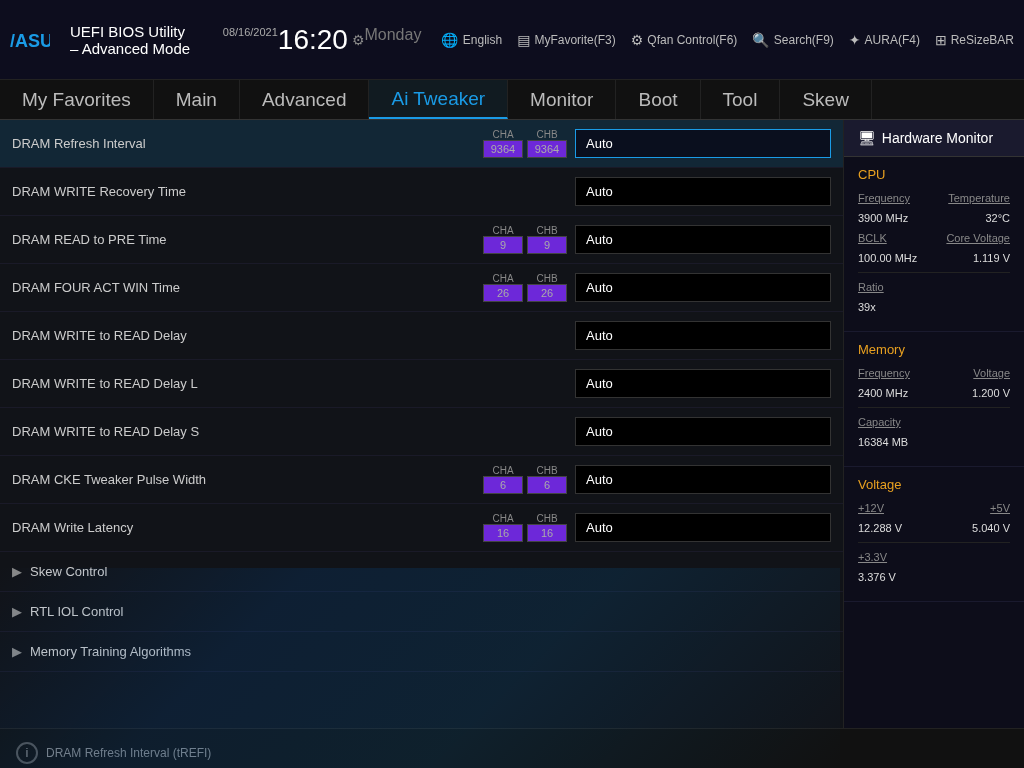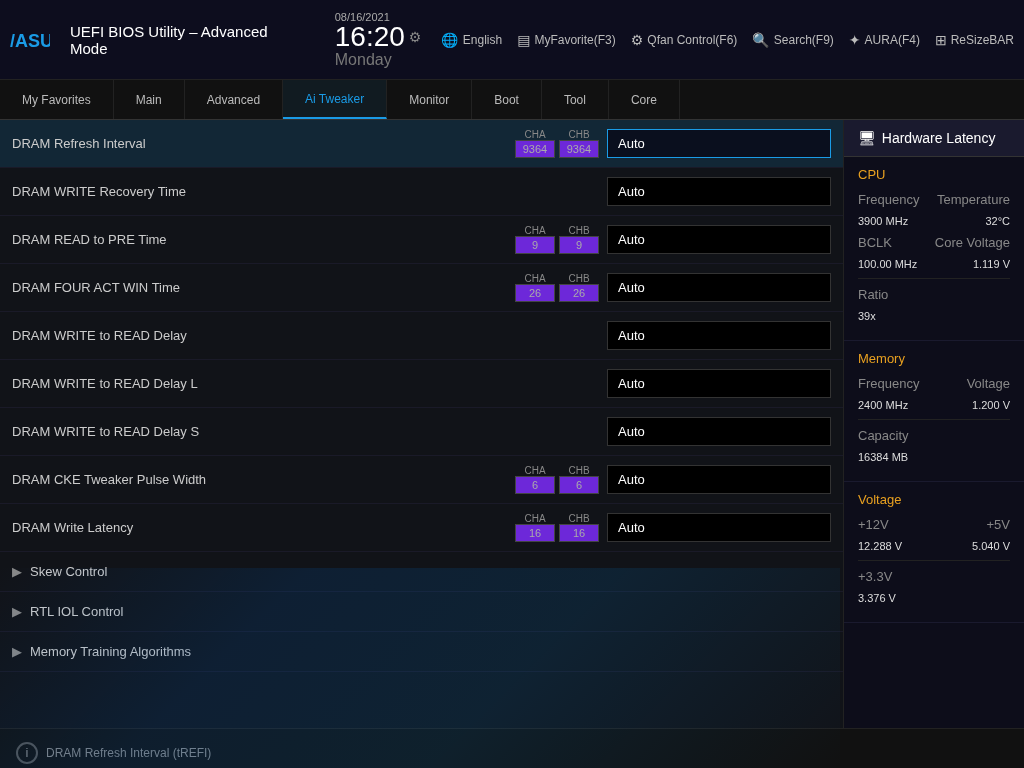--- a/index.html
+++ b/index.html
@@ -83,21 +83,21 @@
       height: 40px;
       background: #111;
       display: flex;
       align-items: stretch;
       border-bottom: 1px solid #333;
     }
     .nav-tab {
       padding: 0 22px;
       display: flex;
       align-items: center;
-      font-size: 12px;
+      font-size: 19px;
       color: #bbb;
       cursor: pointer;
       border-right: 1px solid #222;
     }
     .nav-tab.active {
       color: #1a9be6;
       border-bottom: 2px solid #1a9be6;
       background: rgba(26,155,230,0.08);
     }
 
@@ -147,21 +147,21 @@
       text-align: center;
       min-width: 40px;
     }
     .badge-label {
       font-size: 10px;
       color: #888;
       text-align: center;
     }
 
     .setting-value {
-      width: 224px;
+      width: 256px;
       background: #000;
       border: 1px solid #333;
       padding: 6px 10px;
       font-size: 13px;
       color: #fff;
     }
     .setting-value.highlighted {
       border-color: #1a9be6;
       background: #0a0f1e;
     }
@@ -202,22 +202,23 @@
       font-size: 13px;
       color: #e8a020;
       margin-bottom: 10px;
     }
     .hw-row {
       display: flex;
       justify-content: space-between;
       margin-bottom: 8px;
     }
     .hw-key {
-      font-size: 13px;
+      font-size: 11px;
       color: #888;
+      text-decoration: underline;
     }
     .hw-val {
       font-size: 11px;
       color: #ddd;
     }
     .hw-divider {
       height: 1px;
       background: #222;
       margin: 4px 0 8px;
     }
@@ -252,21 +253,21 @@
 <body>
 
 <div class="top-bar">
   <div class="asus-logo">
     <svg width="40" height="22" viewBox="0 0 40 22">
       <text x="0" y="18" font-size="18" font-weight="900" fill="#1a9be6" font-family="Arial">/ASUS</text>
     </svg>
   </div>
   <span class="asus-text">UEFI BIOS Utility – Advanced Mode</span>
 
-  <div style="margin-left:16px; display:flex; flex-direction:column; align-items:flex-start;">
+  <div style="margin-left:16px; display:flex; flex-direction:row; align-items:flex-start;">
     <div style="display:flex; align-items:baseline; gap:2px;">
       <span style="font-size:11px; color:#aaa;">08/16/2021</span>
     </div>
     <div style="display:flex; align-items:center; gap:2px;">
       <span class="time-display">16:20</span>
       <span class="gear-icon">⚙</span>
     </div>
     <span style="font-size:16px; color:#777;">Monday</span>
   </div>
 
@@ -299,21 +300,21 @@
 </div>
 
 <div class="nav-bar">
   <div class="nav-tab">My Favorites</div>
   <div class="nav-tab">Main</div>
   <div class="nav-tab">Advanced</div>
   <div class="nav-tab active">Ai Tweaker</div>
   <div class="nav-tab">Monitor</div>
   <div class="nav-tab">Boot</div>
   <div class="nav-tab">Tool</div>
-  <div class="nav-tab">Core</div>
+  <div class="nav-tab">Skew</div>
 </div>
 
 <div class="content-area">
 
   <div class="settings-panel">
 
     <div class="setting-row selected">
       <span class="setting-label">DRAM Refresh Interval</span>
       <div class="channel-badges">
         <div>
@@ -420,21 +421,21 @@
 
     <div class="section-header">
       <span class="arrow">▶</span>
       <span>Memory Training Algorithms</span>
     </div>
   </div>
 
   <div class="hw-monitor">
     <div class="hw-header">
       <span>🖥</span>
-      <span>Hardware Latency</span>
+      <span>Hardware Monitor</span>
     </div>
 
     <div class="hw-section">
       <div class="hw-section-title">CPU</div>
       <div class="hw-row">
         <span class="hw-key">Frequency</span>
         <span class="hw-key">Temperature</span>
       </div>
       <div class="hw-row">
         <span class="hw-val">3900 MHz</span>

